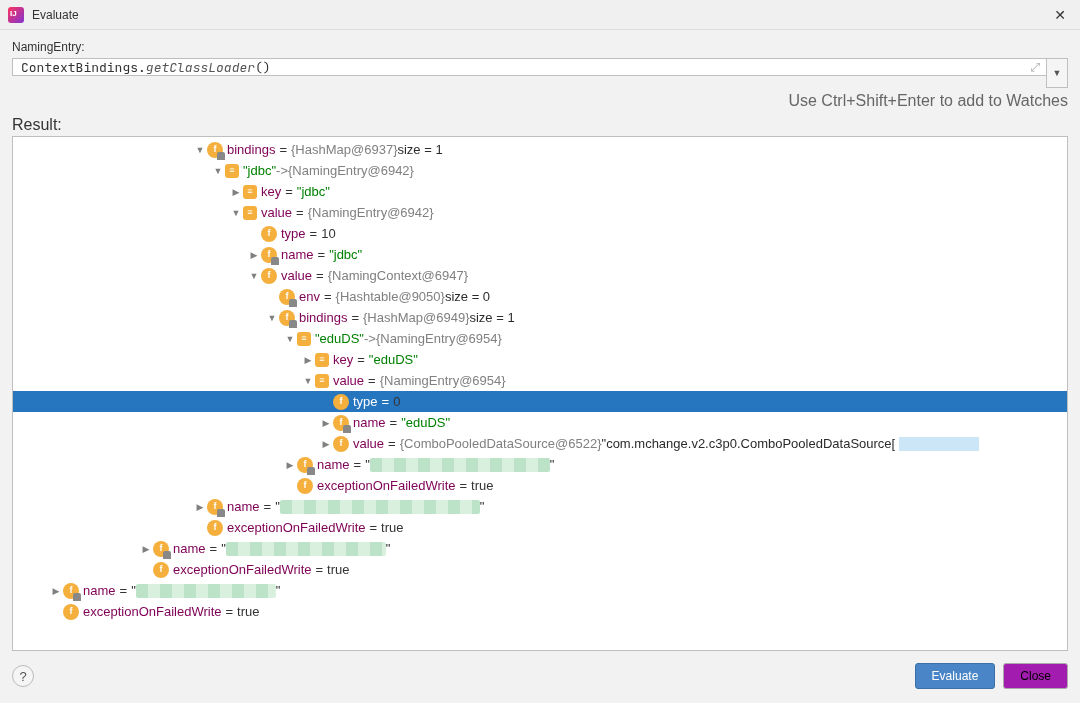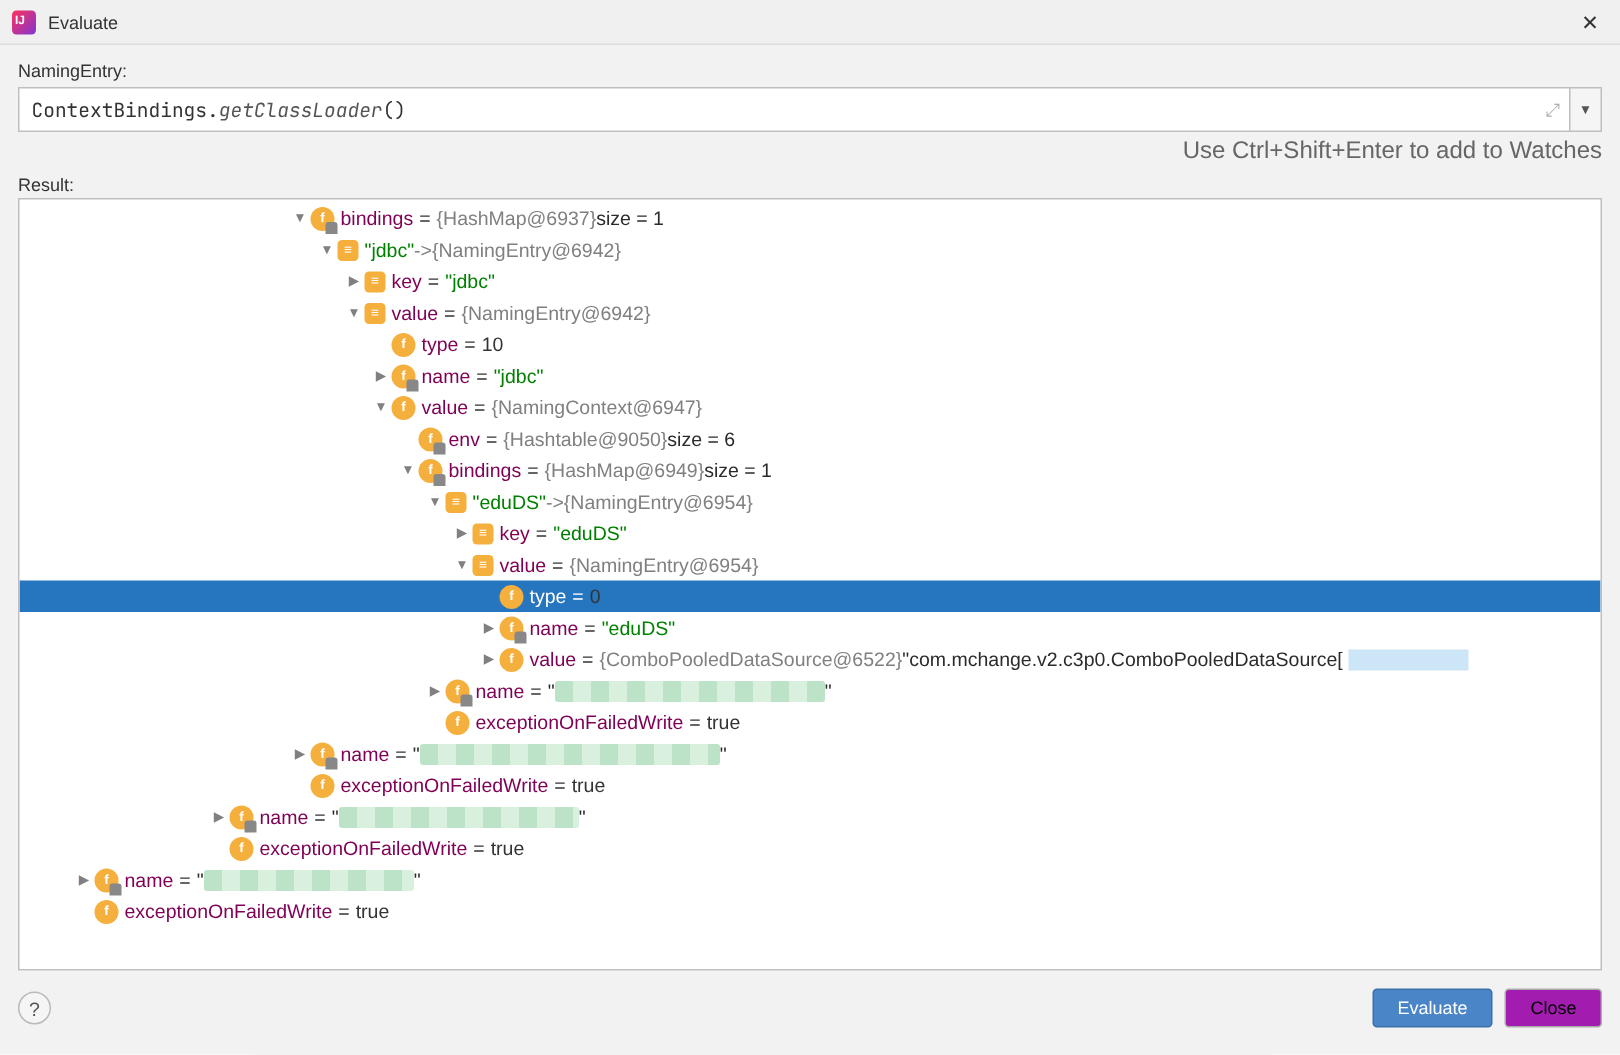--- a/index.html
+++ b/index.html
@@ -40,21 +40,21 @@
     width: 24px; height: 24px;
     display: flex; align-items: center; justify-content: center;
     font-size: 14px; color: #333;
     cursor: pointer;
   }
   .content { padding: 10px 12px 0 12px; }
   .label { font-size: 12px; color: #333; margin-bottom: 4px; }
   .expr-row { display: flex; gap: 0; margin-bottom: 4px; }
   .expr-input {
     flex: 1;
-    height: 30px;
+    height: 18px;
     border: 1px solid #bfbfbf;
     border-right: none;
     background: #fff;
     padding: 4px 8px;
     font-family: "JetBrains Mono", Menlo, Consolas, monospace;
     font-size: 13px;
     display: flex;
     align-items: center;
     position: relative;
   }
@@ -66,21 +66,21 @@
   }
   .expr-toggle {
     width: 22px; height: 30px;
     border: 1px solid #bfbfbf;
     background: #f5f5f5;
     display: flex; align-items: center; justify-content: center;
     color: #555; font-size: 9px;
     cursor: pointer;
   }
   .hint { text-align: right; font-size: 16px; color: #666; margin-bottom: 6px; }
-  .result-label { font-size: 12px; color: #333; margin-bottom: 2px; }
+  .result-label { font-size: 16px; color: #333; margin-bottom: 2px; }
   .result-panel {
     border: 1px solid #bfbfbf;
     background: #fff;
     height: 515px;
     overflow: auto;
     position: relative;
   }
   .tree { padding: 2px 0; font-size: 13px; line-height: 21px; }
   .row {
     display: flex;
@@ -259,21 +259,21 @@
           <span class="fn">value</span>
           <span class="eq"> = </span>
           <span class="gray">{NamingContext@6947}</span>
         </div>
         <div class="row" style="padding-left: 252px;">
           <span class="arrow blank"></span>
           <span class="icon field lock">f</span>
           <span class="fn">env</span>
           <span class="eq"> = </span>
           <span class="gray">{Hashtable@9050}</span>
-          <span>  size = 6</span>
+          <span>  size = 0</span>
         </div>
         <div class="row" style="padding-left: 252px;">
           <span class="arrow down"></span>
           <span class="icon field lock">f</span>
           <span class="fn">bindings</span>
           <span class="eq"> = </span>
           <span class="gray">{HashMap@6949}</span>
           <span>  size = 1</span>
         </div>
         <div class="row" style="padding-left: 270px;">

